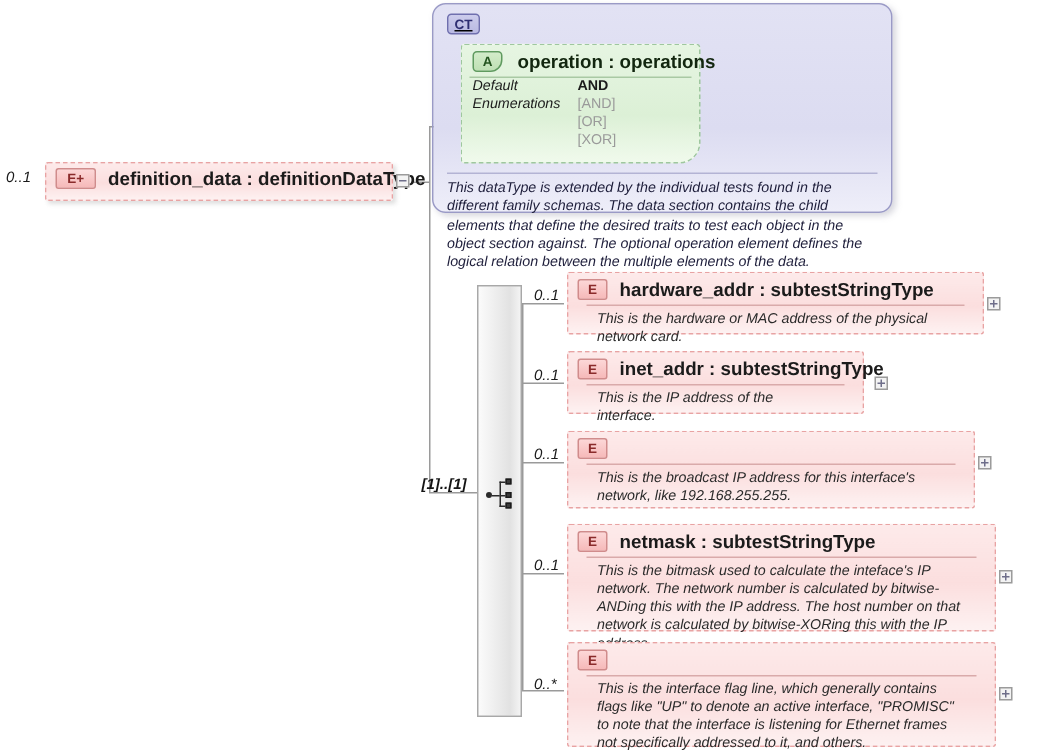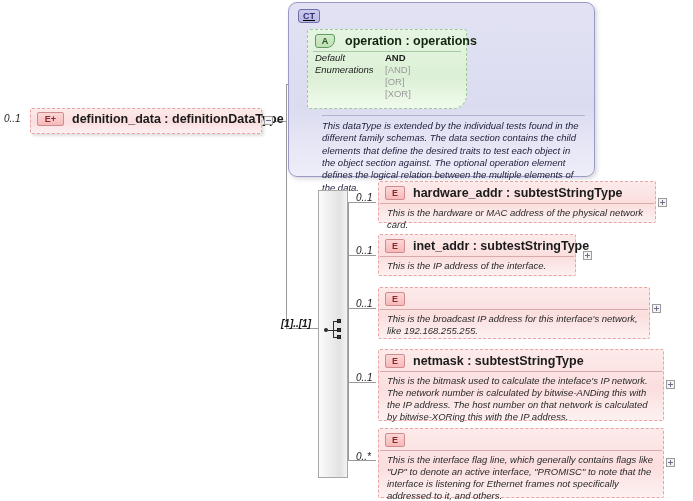--- a/index.html
+++ b/index.html
@@ -103,21 +103,21 @@
     margin-left: 8px;
     white-space: pre;
   }
   .elem-doc {
     font-size: 9.5px;
     font-style: italic;
     color: #2a2a2a;
     line-height: 1.28;
     padding: 3px 7px 4px 7px;
     border-top: 1px solid #d9aaaa;
-    margin: 0 1px;
+    margin: 0 12px;
   }
 
   
   .ct-box {
     position: absolute;
     box-sizing: border-box;
     border: 1px solid #9a9ac6;
     border-radius: 9px;
     background: linear-gradient(to bottom, #e2e2f4 0%, #dcdcf1 60%, #eeeef9 100%);
     box-shadow: 2px 2px 4px rgba(140,140,160,0.35);
@@ -152,21 +152,20 @@
   .ct-doc {
     position: absolute;
     left: 9px;
     right: 9px;
     font-size: 9.5px;
     font-style: italic;
     color: #1d1d3a;
     line-height: 1.3;
     border-top: 1px solid #b3b3d4;
     padding-top: 4px;
-    margin-left: 24px;
   }
 
   
   .attr-box {
     position: absolute;
     box-sizing: border-box;
     border: 1px dashed #9ec79e;
     border-radius: 3px 3px 14px 3px;
     background: linear-gradient(to bottom, #e6f5e2 0%, #dcf0d6 60%, #f0faec 100%);
   }
@@ -265,21 +264,21 @@
   <div class="card" style="left:4px; top:113px;">0..1</div>
 
   <div class="elem-box solid-shadow" style="left:30px; top:108px; width:232px; height:26px;">
     <div class="elem-head" style="padding-top:3px;">
       <div class="type-icon with-plus">E+</div>
       <div class="elem-title">definition_data : definitionDataType</div>
     </div>
   </div>
   <div class="expander" style="left:264px; top:116px;"></div>
 
-  <div class="ct-box" style="left:288px; top:2px; width:307px; height:175px;text-decoration:underline;">
+  <div class="ct-box" style="left:288px; top:2px; width:307px; height:140px;text-decoration:underline;">
     <div class="ct-head">
       <div class="ct-icon">CT</div>
     </div>
 
     <div class="attr-box" style="left:18px; top:26px; width:160px; height:80px;">
       <div class="attr-head">
         <div class="attr-icon">A</div>
         <div class="attr-title">operation : operations</div>
       </div>
       <div class="attr-table">

